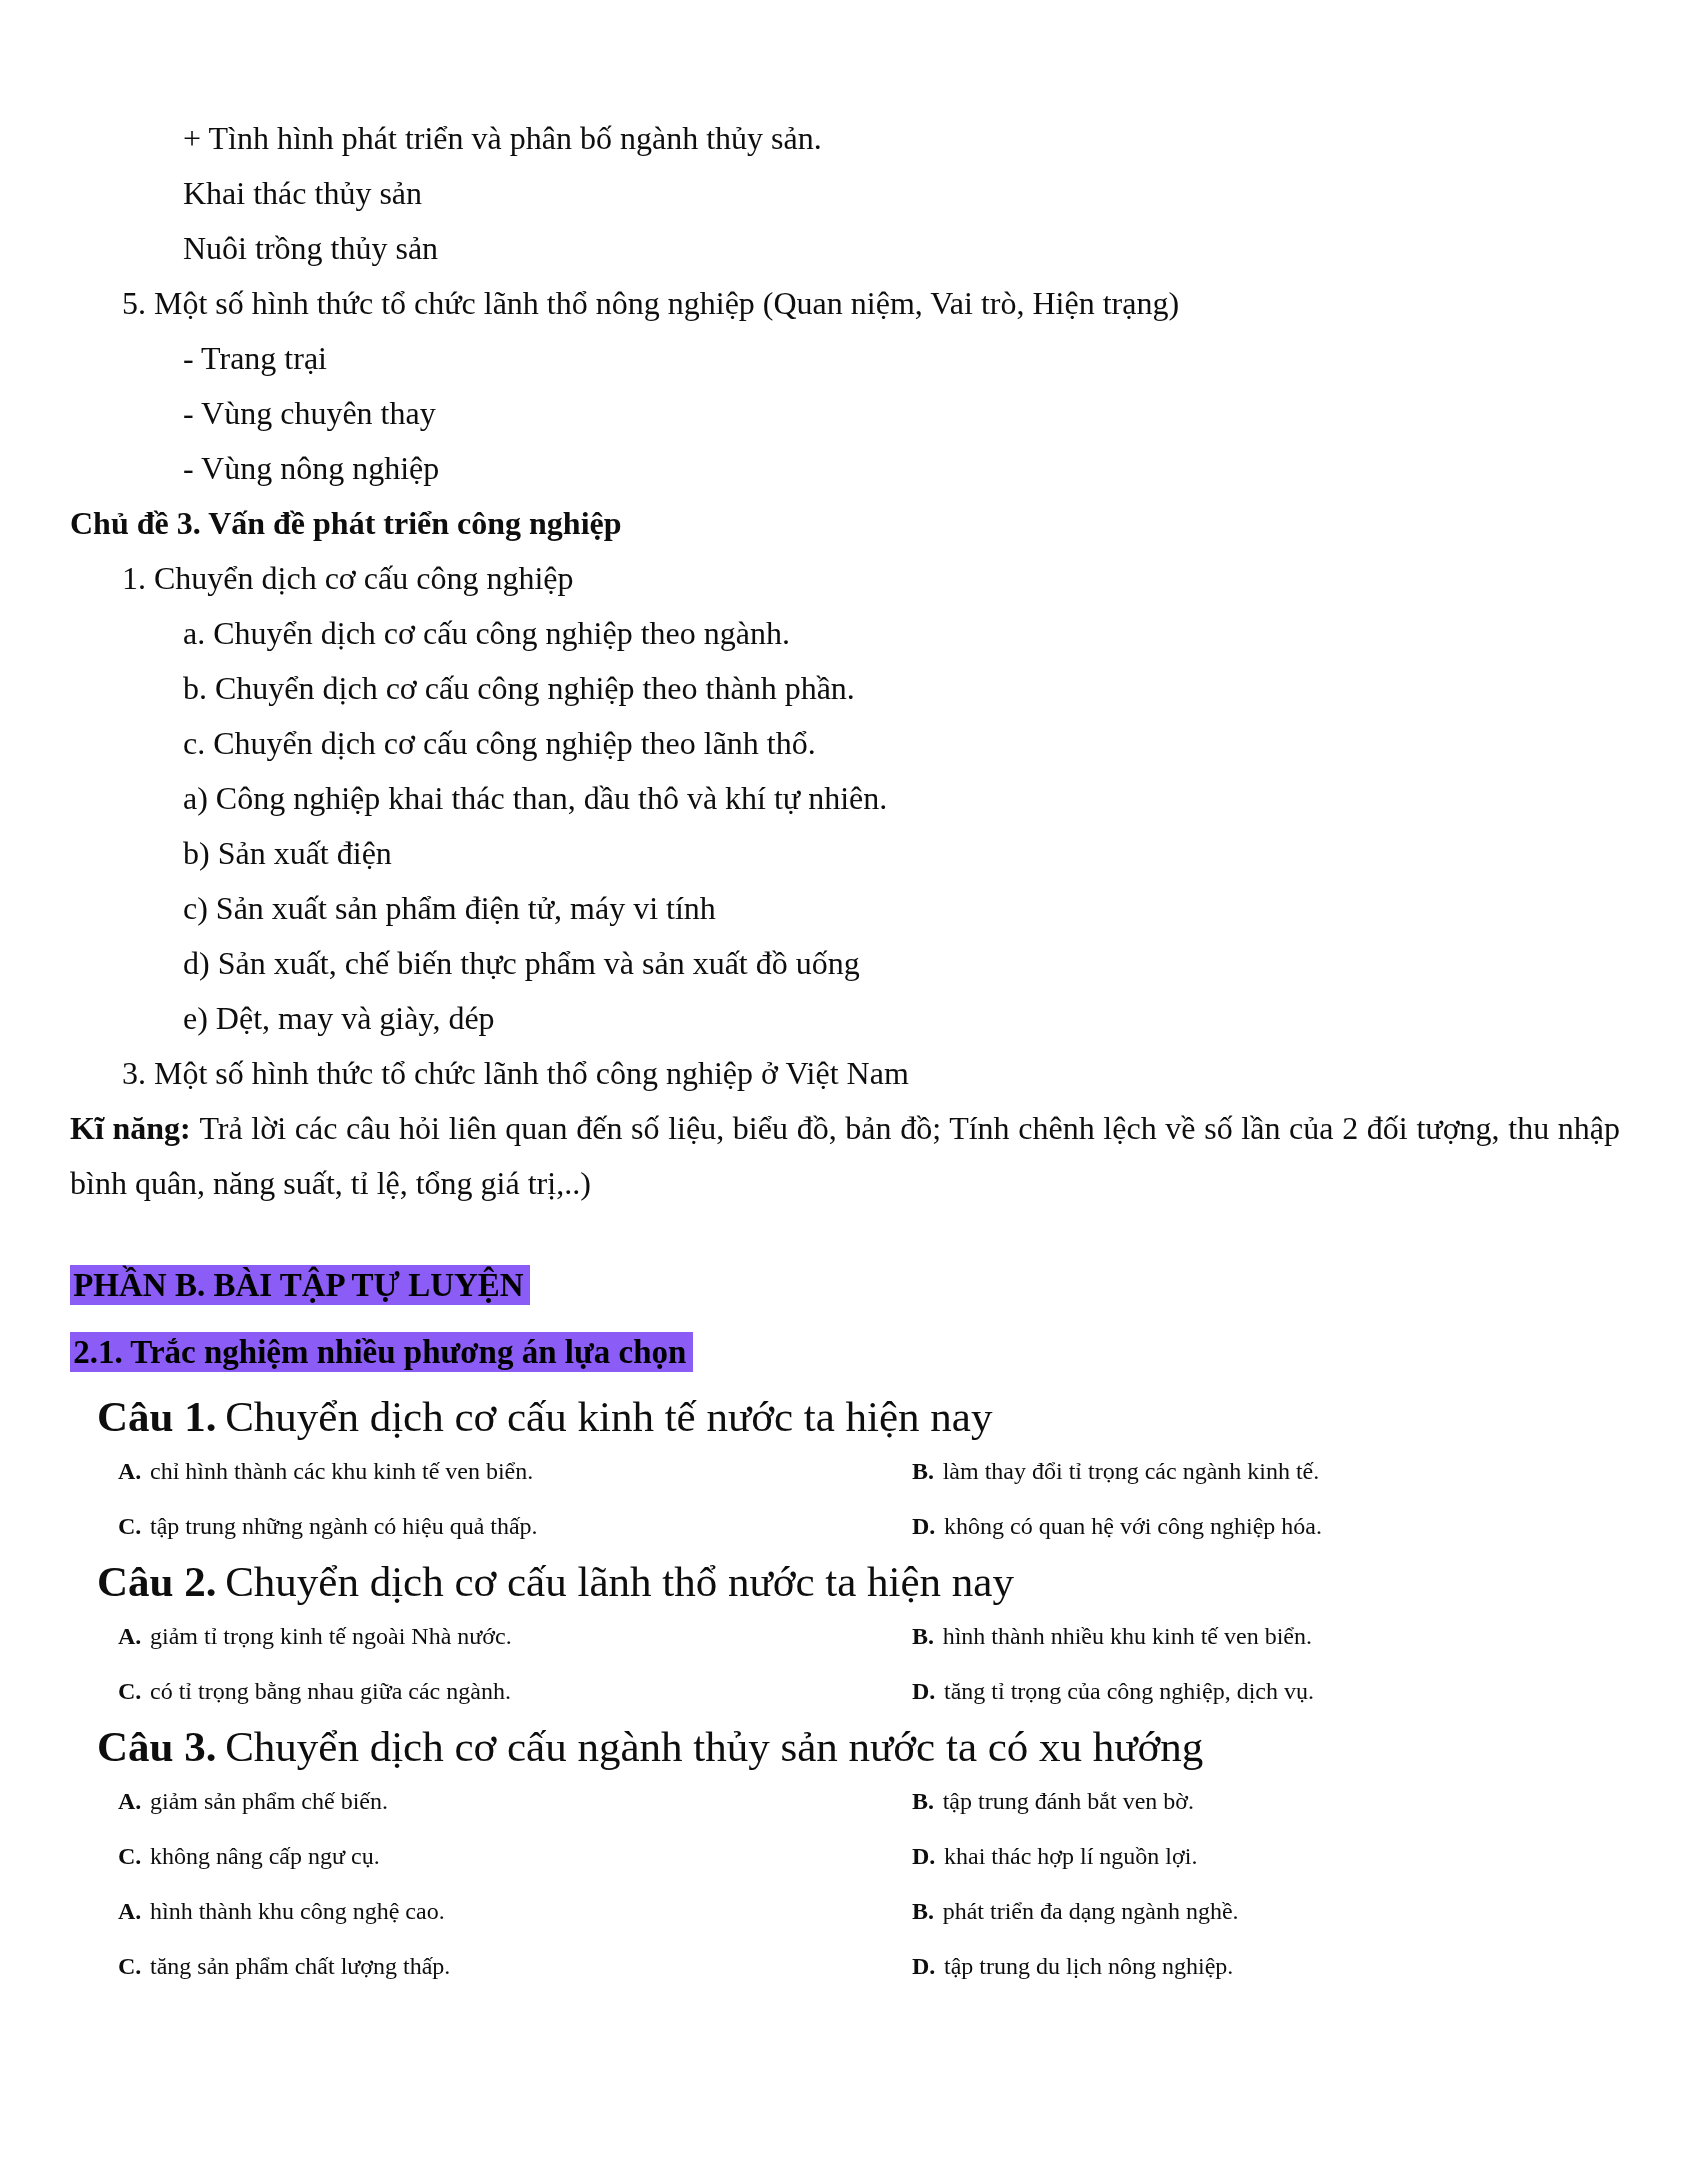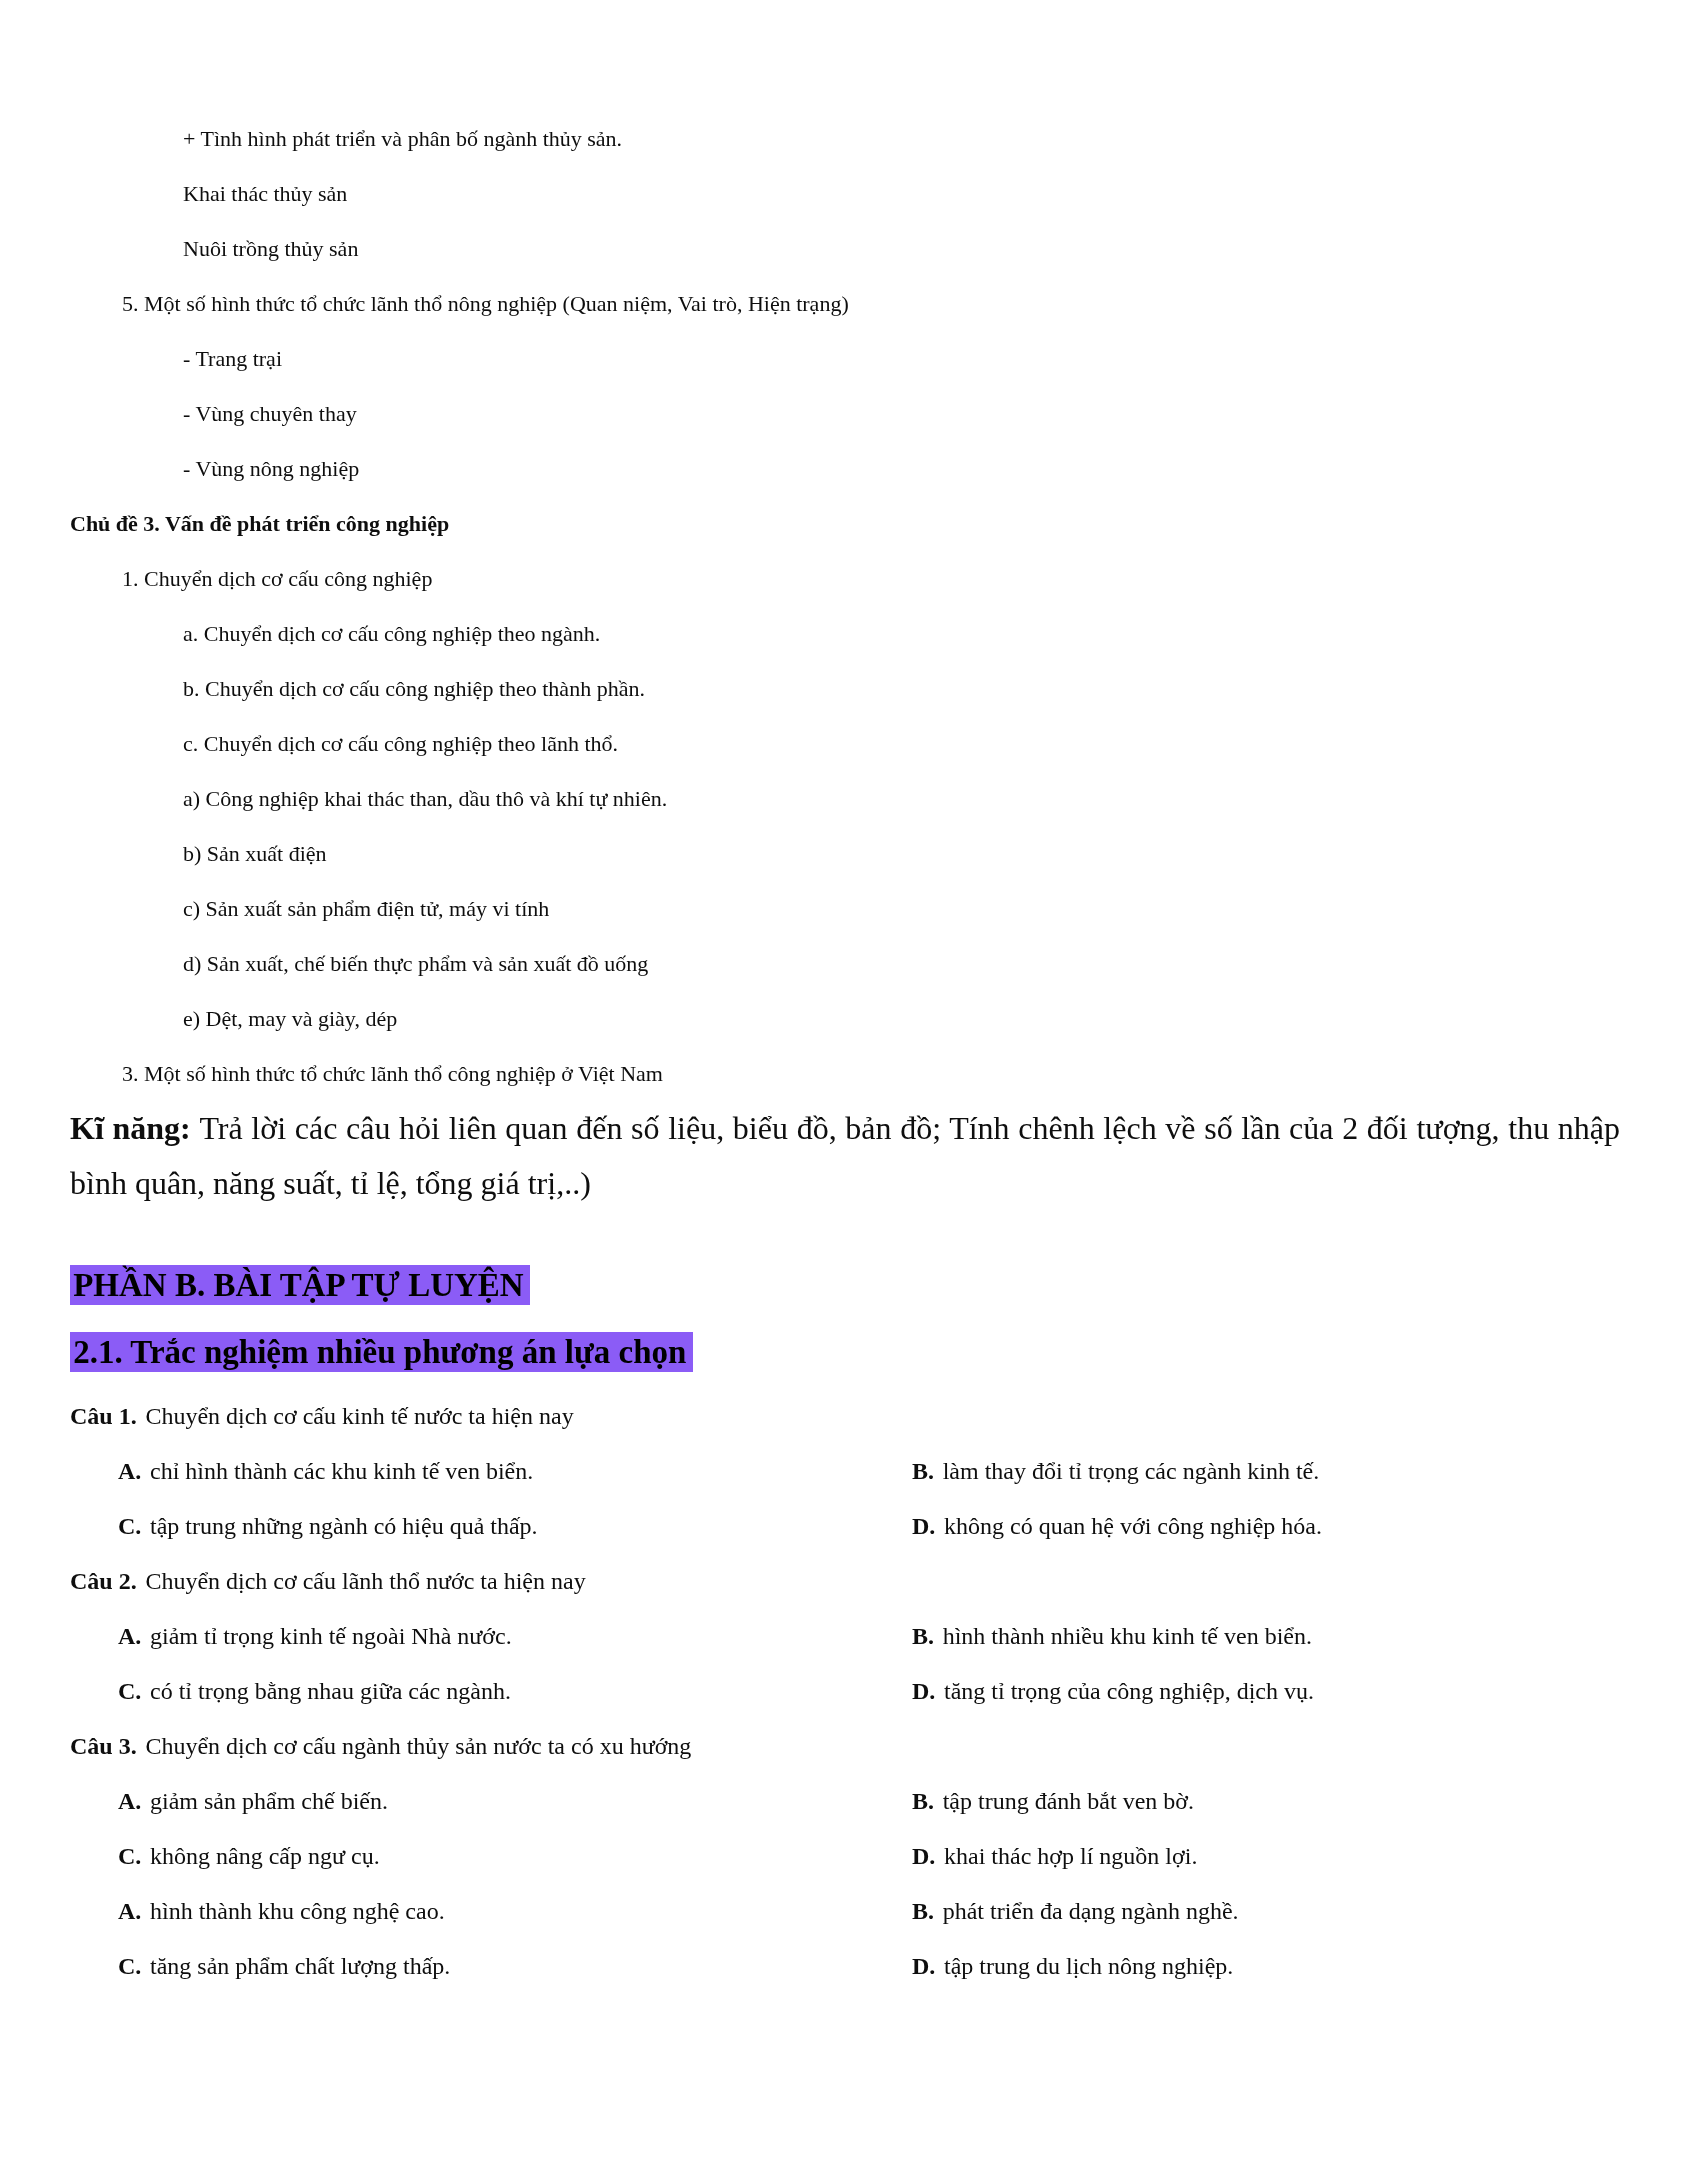--- a/index.html
+++ b/index.html
@@ -8,21 +8,21 @@
     font-family: "Liberation Serif", "DejaVu Serif", serif;
     color: #0e0e0e;
     overflow: hidden;
   }
   .page {
     box-sizing: border-box;
     width: 1687px; height: 2183px;
     padding: 111px 67px 0 70px;
   }
   .line {
-    font-size: 22px;
+    font-size: 32px;
     line-height: 55px;
     white-space: nowrap;
   }
   .ind-1 { padding-left: 52px; }
   .ind-2 { padding-left: 113px; }
   .bold  { font-weight: bold; }
   .para {
     margin: 0;
     font-size: 32px;
     line-height: 55px;
@@ -32,23 +32,24 @@
   .spacer { height: 44px; }
   .hline { line-height: 60px; white-space: nowrap; }
   .hl {
     background: #8b5cf6;
     color: #000000;
     font-weight: bold;
     font-size: 33px;
     padding: 2.4px 6.4px 2.4px 3.2px;
   }
   .q-stem {
-    font-size: 24px;
+    font-size: 43px;
     line-height: 55px;
     white-space: nowrap;
+    margin-left: 27px;
   }
   .opt-row {
     display: grid;
     grid-template-columns: 794px auto;
     padding-left: 48px;
   }
   .opt {
     font-size: 24px;
     line-height: 55px;
     white-space: nowrap;

